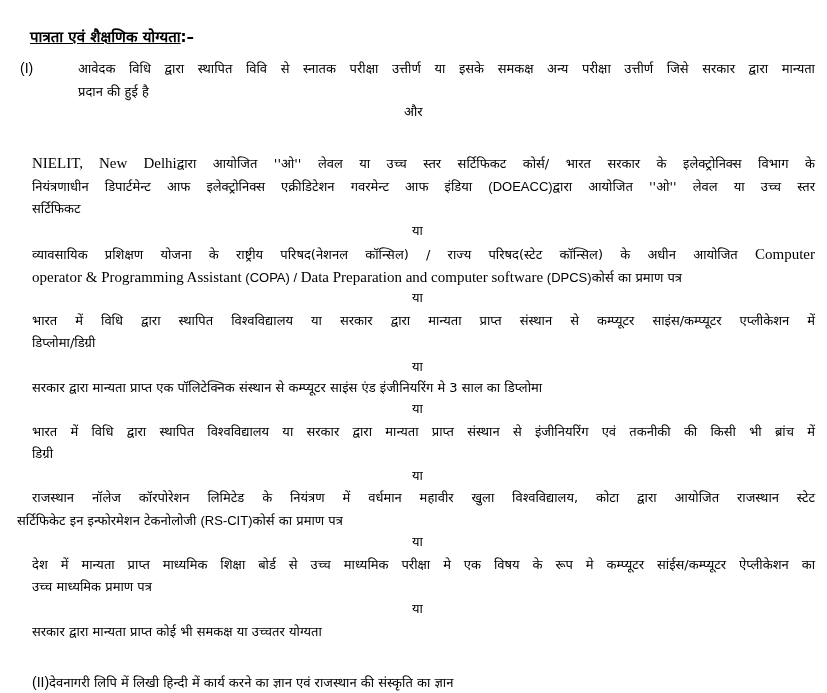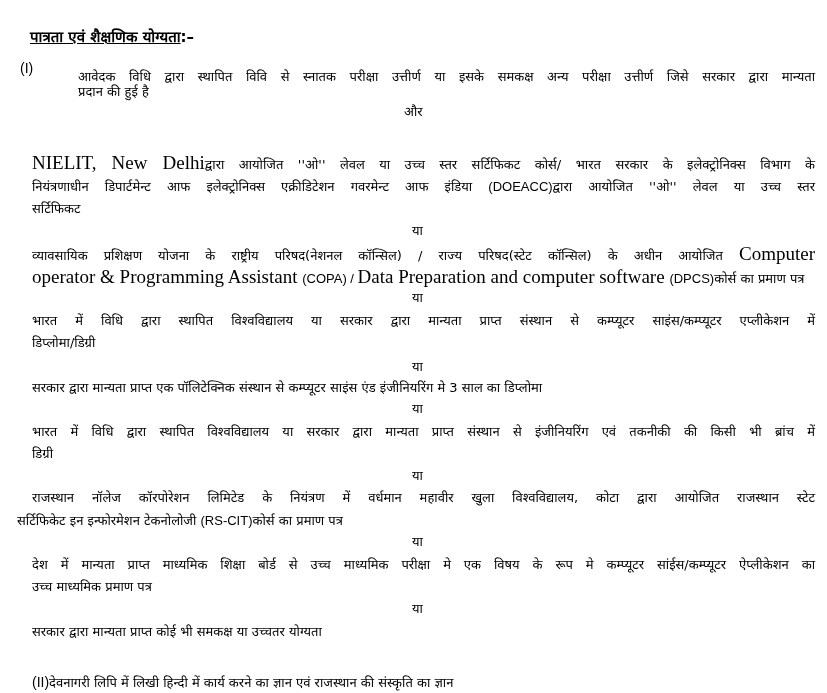--- a/index.html
+++ b/index.html
@@ -11,31 +11,31 @@
   .ln {
     position: absolute; white-space: nowrap; font-size: 13px; line-height: 18px;
   }
   .just { text-align: justify; text-align-last: justify; }
   .title {
     position: absolute; left: 30px; top: 6px; font-size: 15px; font-weight: bold;
     line-height: 22px; white-space: nowrap; margin-top: 20px;
   }
   .title .u { text-decoration: underline; }
   .center-or { position: absolute; font-size: 13px; line-height: 18px; }
-  .lat { font-family: "Liberation Serif", serif; font-size: 19px; }
+  .lat { font-family: "Liberation Serif", serif; font-size: 15px; }
   .lats { font-family: "Liberation Sans", sans-serif; font-size: 13px; }
   .num { position: absolute; left: 20px; font-size: 14px; font-family: "Liberation Sans", sans-serif; }
 </style>
 </head>
 <body>
 
 <div class="title"><span class="u">पात्रता एवं शैक्षणिक योग्यता</span><span>:–</span></div>
 
 <div class="num" style="top:60px;">(I)</div>
-<div class="ln just" style="left:78px; top:68px; width:737px;font-family:Liberation Serif, serif;">आवेदक विधि द्वारा स्थापित विवि से स्नातक परीक्षा उत्तीर्ण या इसके समकक्ष अन्य परीक्षा उत्तीर्ण जिसे सरकार द्वारा मान्यता</div>
+<div class="ln just" style="left:78px; top:60px; width:737px;">आवेदक विधि द्वारा स्थापित विवि से स्नातक परीक्षा उत्तीर्ण या इसके समकक्ष अन्य परीक्षा उत्तीर्ण जिसे सरकार द्वारा मान्यता</div>
 <div class="ln" style="left:78px; top:83px;">प्रदान की हुई है</div>
 <div class="center-or" style="left:404px; top:103px;text-align:center;">और</div>
 
 <div class="ln just" style="left:32px; top:154px; width:783px;"><span class="lat">NIELIT, New Delhi</span><span>द्वारा आयोजित ''ओ'' लेवल या उच्च स्तर सर्टिफिकट कोर्स/ भारत सरकार के इलेक्ट्रोनिक्स विभाग के</span></div>
 <div class="ln just" style="left:32px; top:178px; width:783px;"><span>नियंत्रणाधीन डिपार्टमेन्ट आफ इलेक्ट्रोनिक्स एक्रीडिटेशन गवरमेन्ट आफ इंडिया </span><span class="lats">(DOEACC)</span><span>द्वारा आयोजित ''ओ'' लेवल या उच्च स्तर</span></div>
 <div class="ln" style="left:32px; top:200px;">सर्टिफिकट</div>
 
 <div class="center-or" style="left:412px; top:222px;">या</div>
 
 <div class="ln just" style="left:32px; top:245px; width:783px;"><span>व्यावसायिक प्रशिक्षण योजना के राष्ट्रीय परिषद(नेशनल कॉन्सिल) / राज्य परिषद(स्टेट कॉन्सिल) के अधीन आयोजित </span><span class="lat">Computer</span></div>

